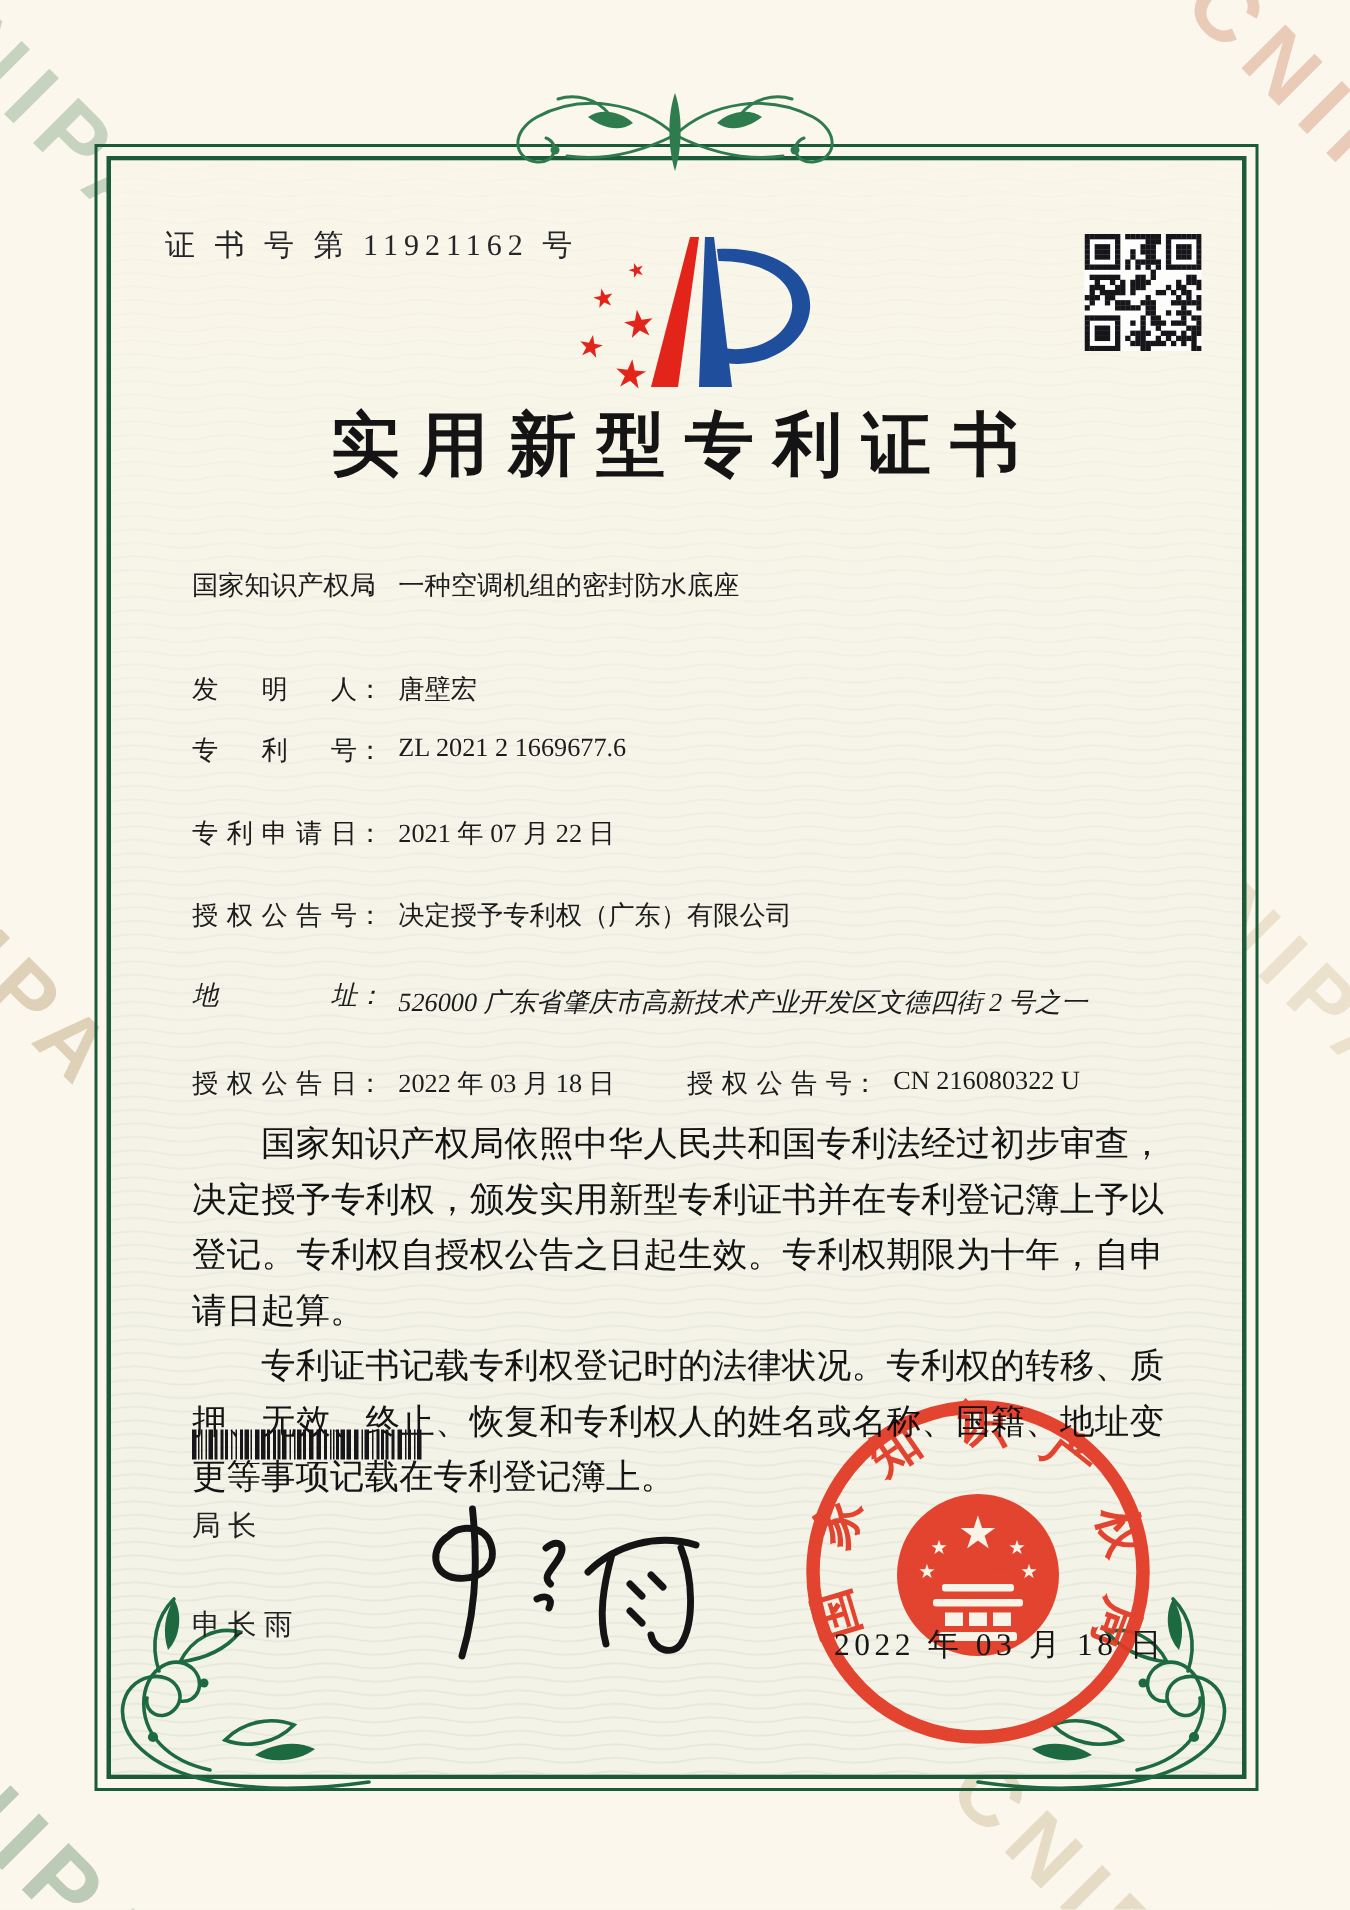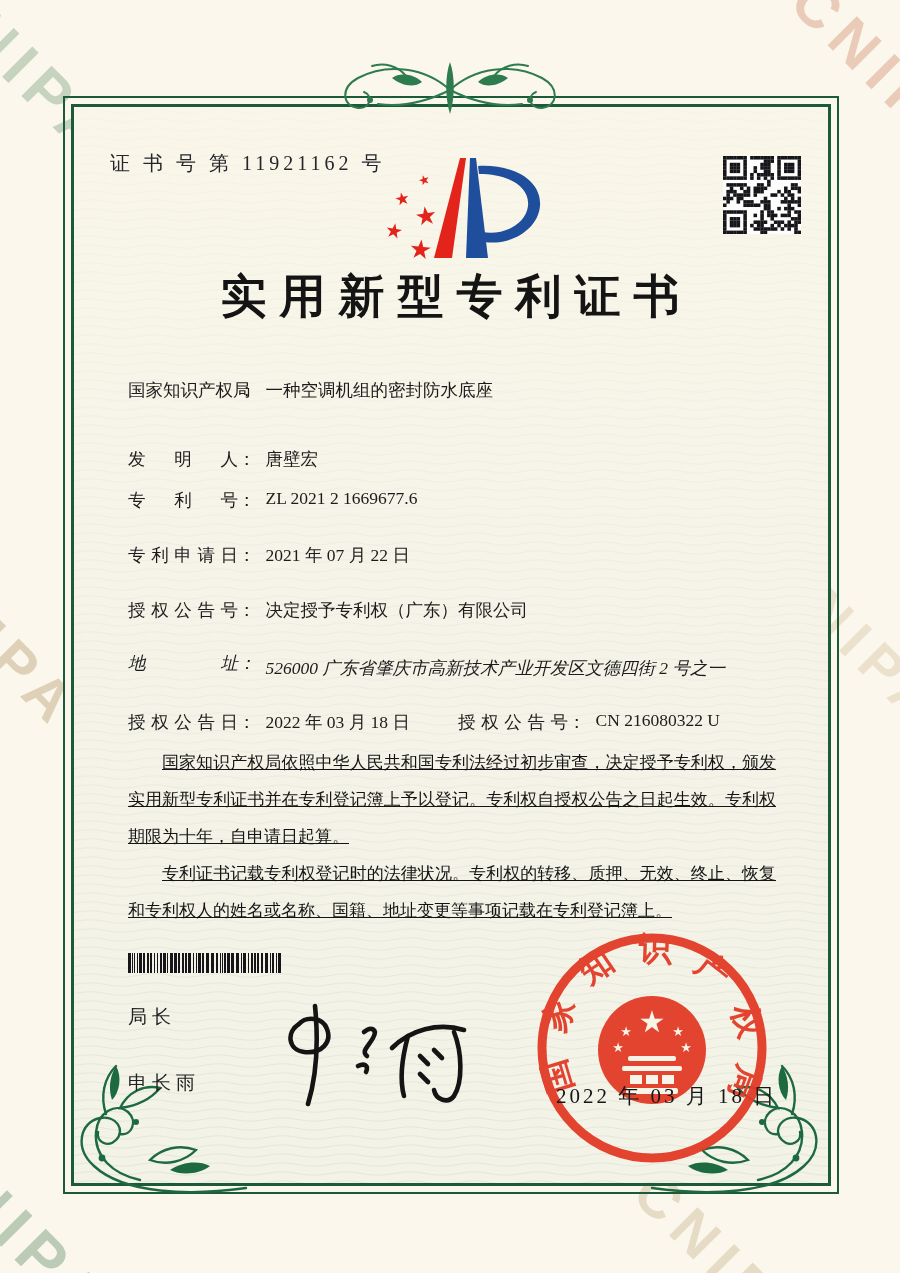--- a/index.html
+++ b/index.html
@@ -64,22 +64,22 @@
   }
   .frow .colon { vertical-align:top; }
   .frow .val { margin-left:10px; vertical-align:top; }
   .frow.wrap { white-space:normal;font-style:italic; }
   .frow.wrap .val { display:inline-block; max-width:540px; line-height:34px; }
   .r0{top:378px} .r1{top:447px} .r2{top:488px} .r3{top:543px} .r4{top:598px} .r5{top:651px}
   .r6{top:710px; width:660px;}
   .grant2 { position:absolute; left:330px; top:0; white-space:nowrap; }
   .paras { position:absolute; left:128px; top:744px; width:648px; }
   .paras p {
-    font-size:17px; line-height:37px; text-indent:2em;
-    text-align:justify; color:#141414;text-decoration:underline;
+    font-size:23px; line-height:37px; text-indent:2em;
+    text-align:justify; color:#141414;
   }
   .barcode {
     position:absolute; left:128px; top:953px; width:234px; height:20px;
     display:flex; align-items:stretch;
   }
   .barcode span { background:#15151a; }
   .barcode i { background:transparent; }
   .officer {
     position:absolute; left:128px;
     font-family:"Liberation Sans","DejaVu Sans",sans-serif;

